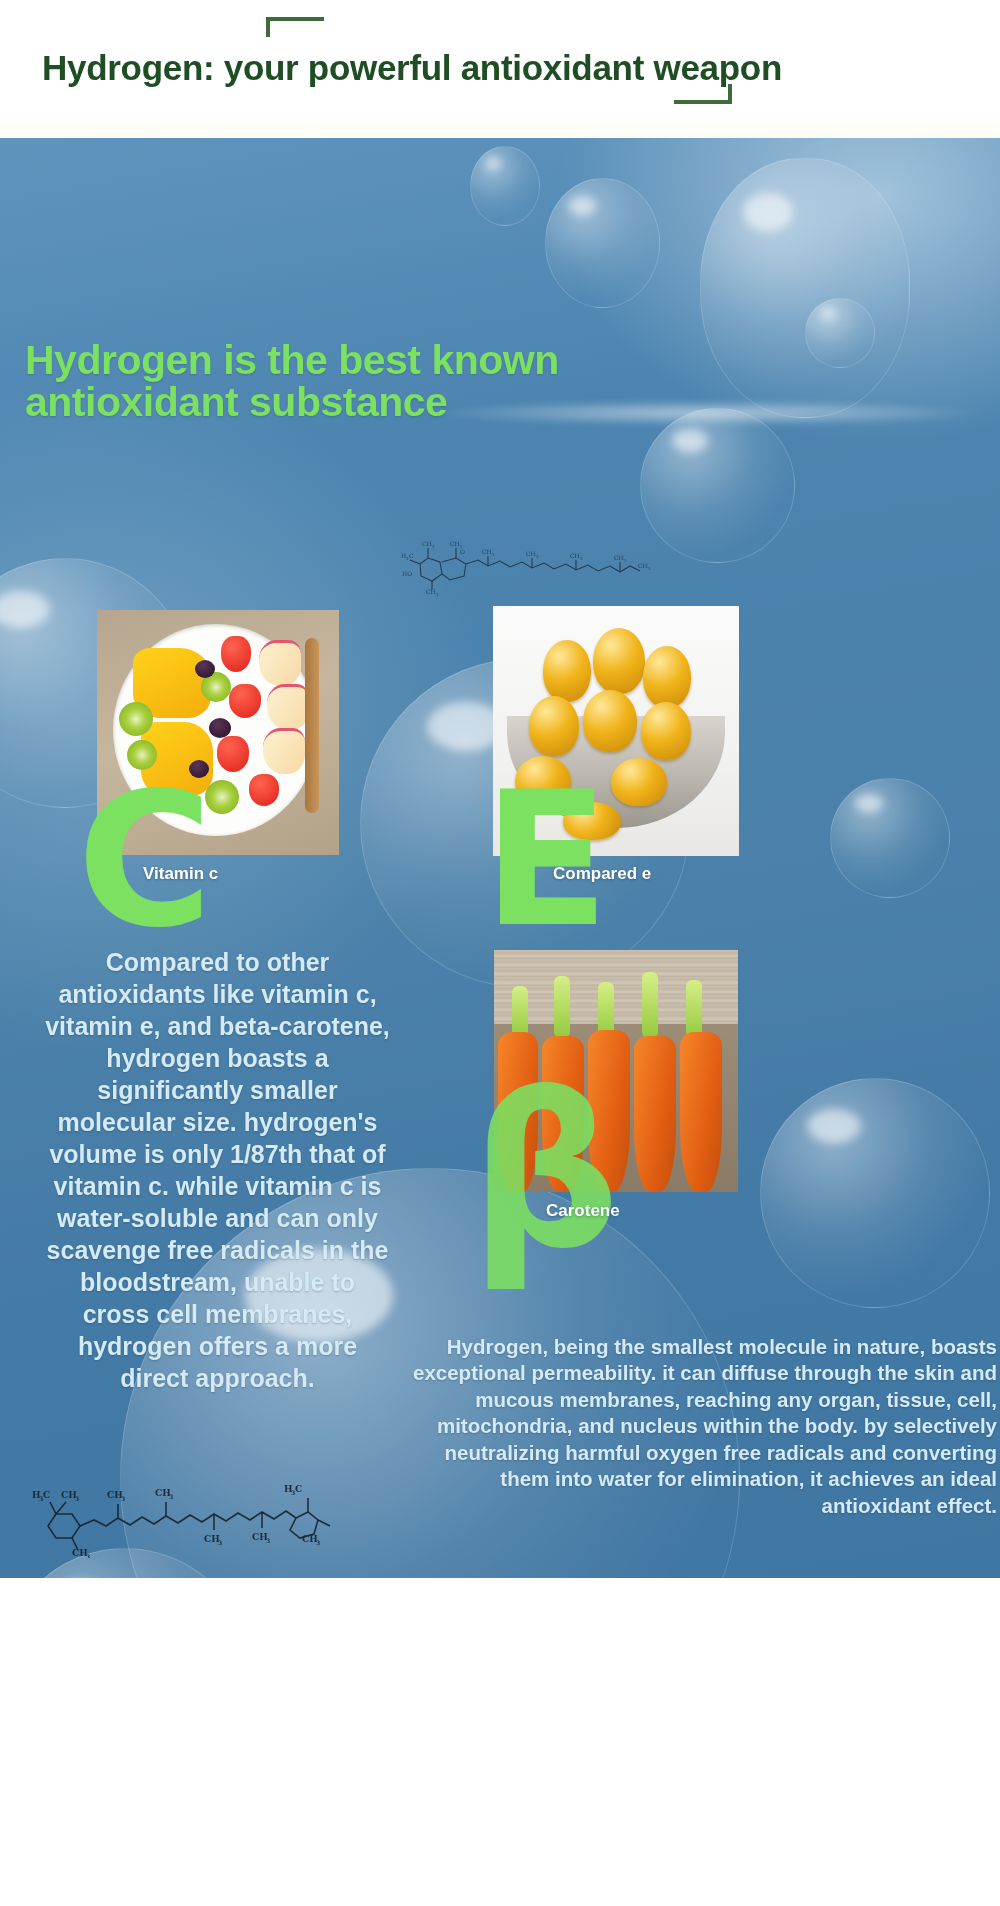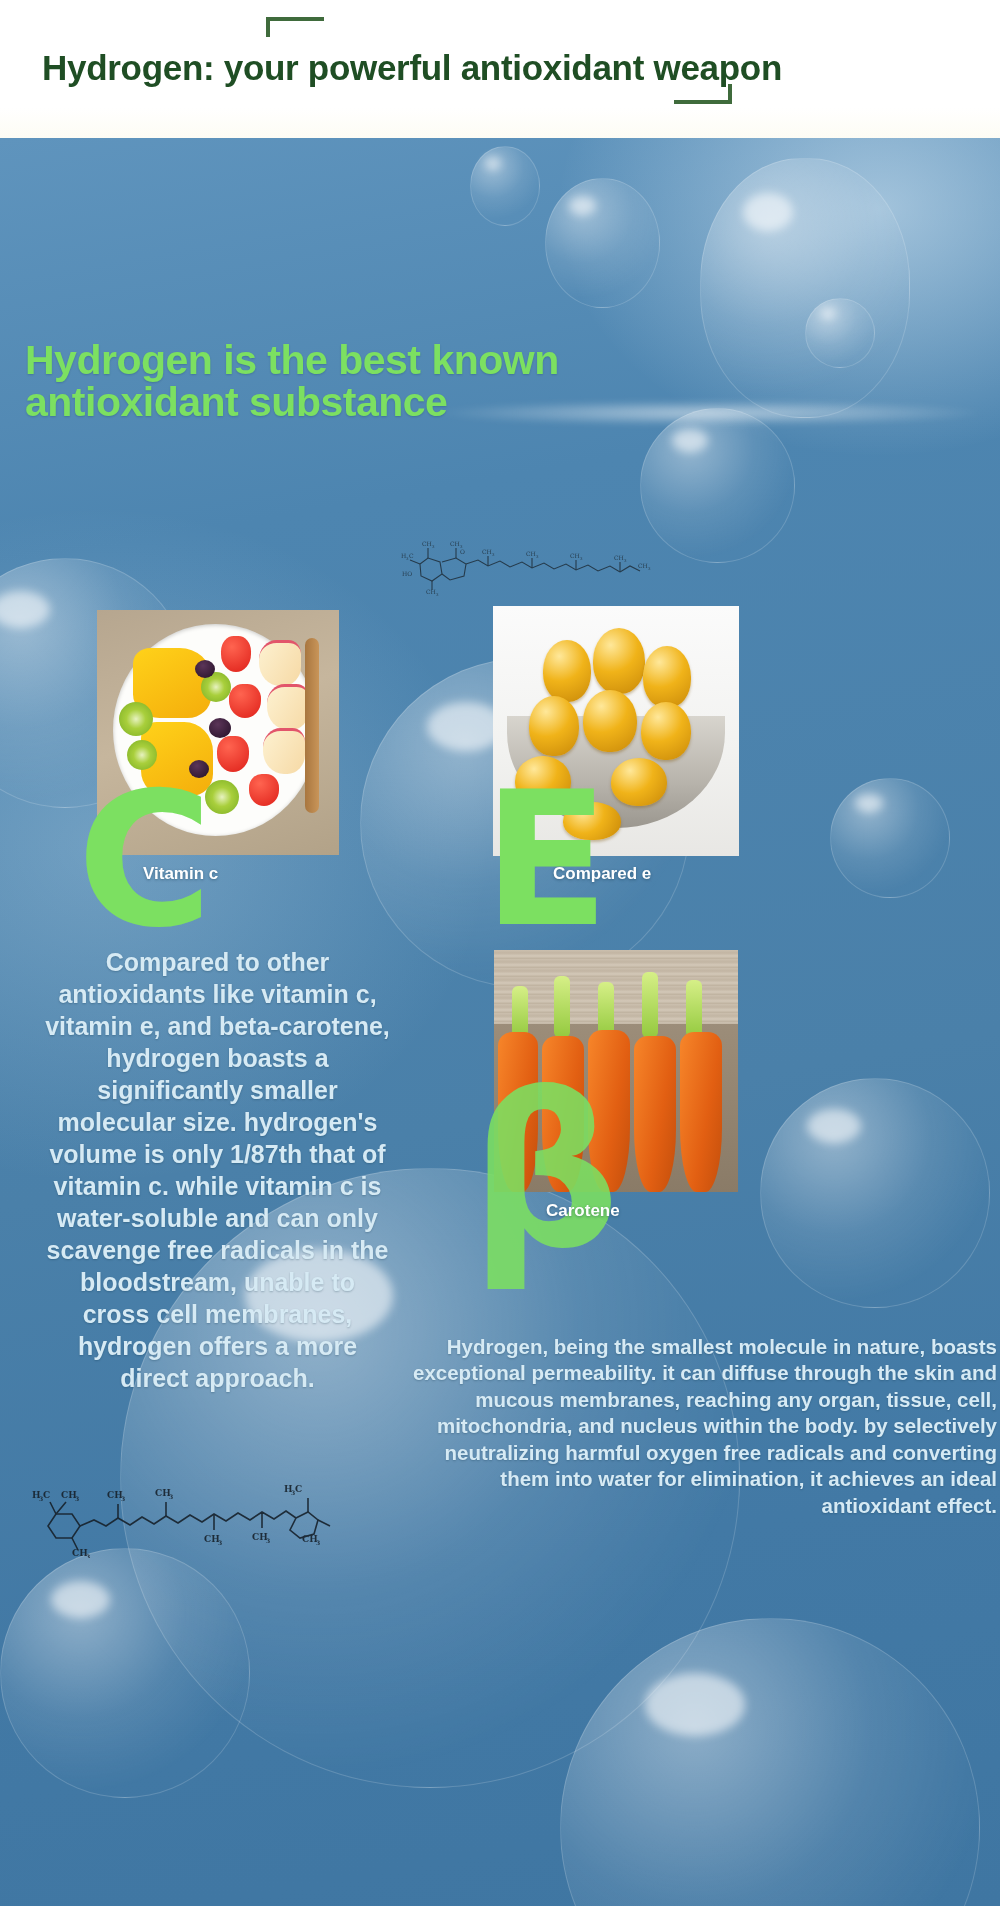--- a/index.html
+++ b/index.html
@@ -27,21 +27,21 @@
     left:266px; top:17px; width:58px; height:20px;
     border-top:4px solid #3f6b3c; border-left:4px solid #3f6b3c;
   }
   .bracket-br {
     left:674px; top:84px; width:58px; height:20px;
     border-bottom:4px solid #3f6b3c; border-right:4px solid #3f6b3c;
   }
 
   
   .body-bg {
-    position:absolute; left:0; top:138px; width:1000px; height:1768px;
+    position:absolute; left:0; top:138px; width:1000px; height:1440px;
     background:
       radial-gradient(ellipse 520px 400px at 88% 4%, rgba(225,240,250,.55), rgba(225,240,250,0) 62%),
       radial-gradient(ellipse 600px 520px at 10% 40%, rgba(200,226,242,.30), rgba(200,226,242,0) 65%),
       linear-gradient(170deg,#5f94bd 0%,#4d85b0 22%,#4a80a9 55%,#4279a5 78%,#3f76a2 100%);
     overflow:hidden;
     padding-left:48px;
   }
   
   .bubble {
     position:absolute; border-radius:50%;

